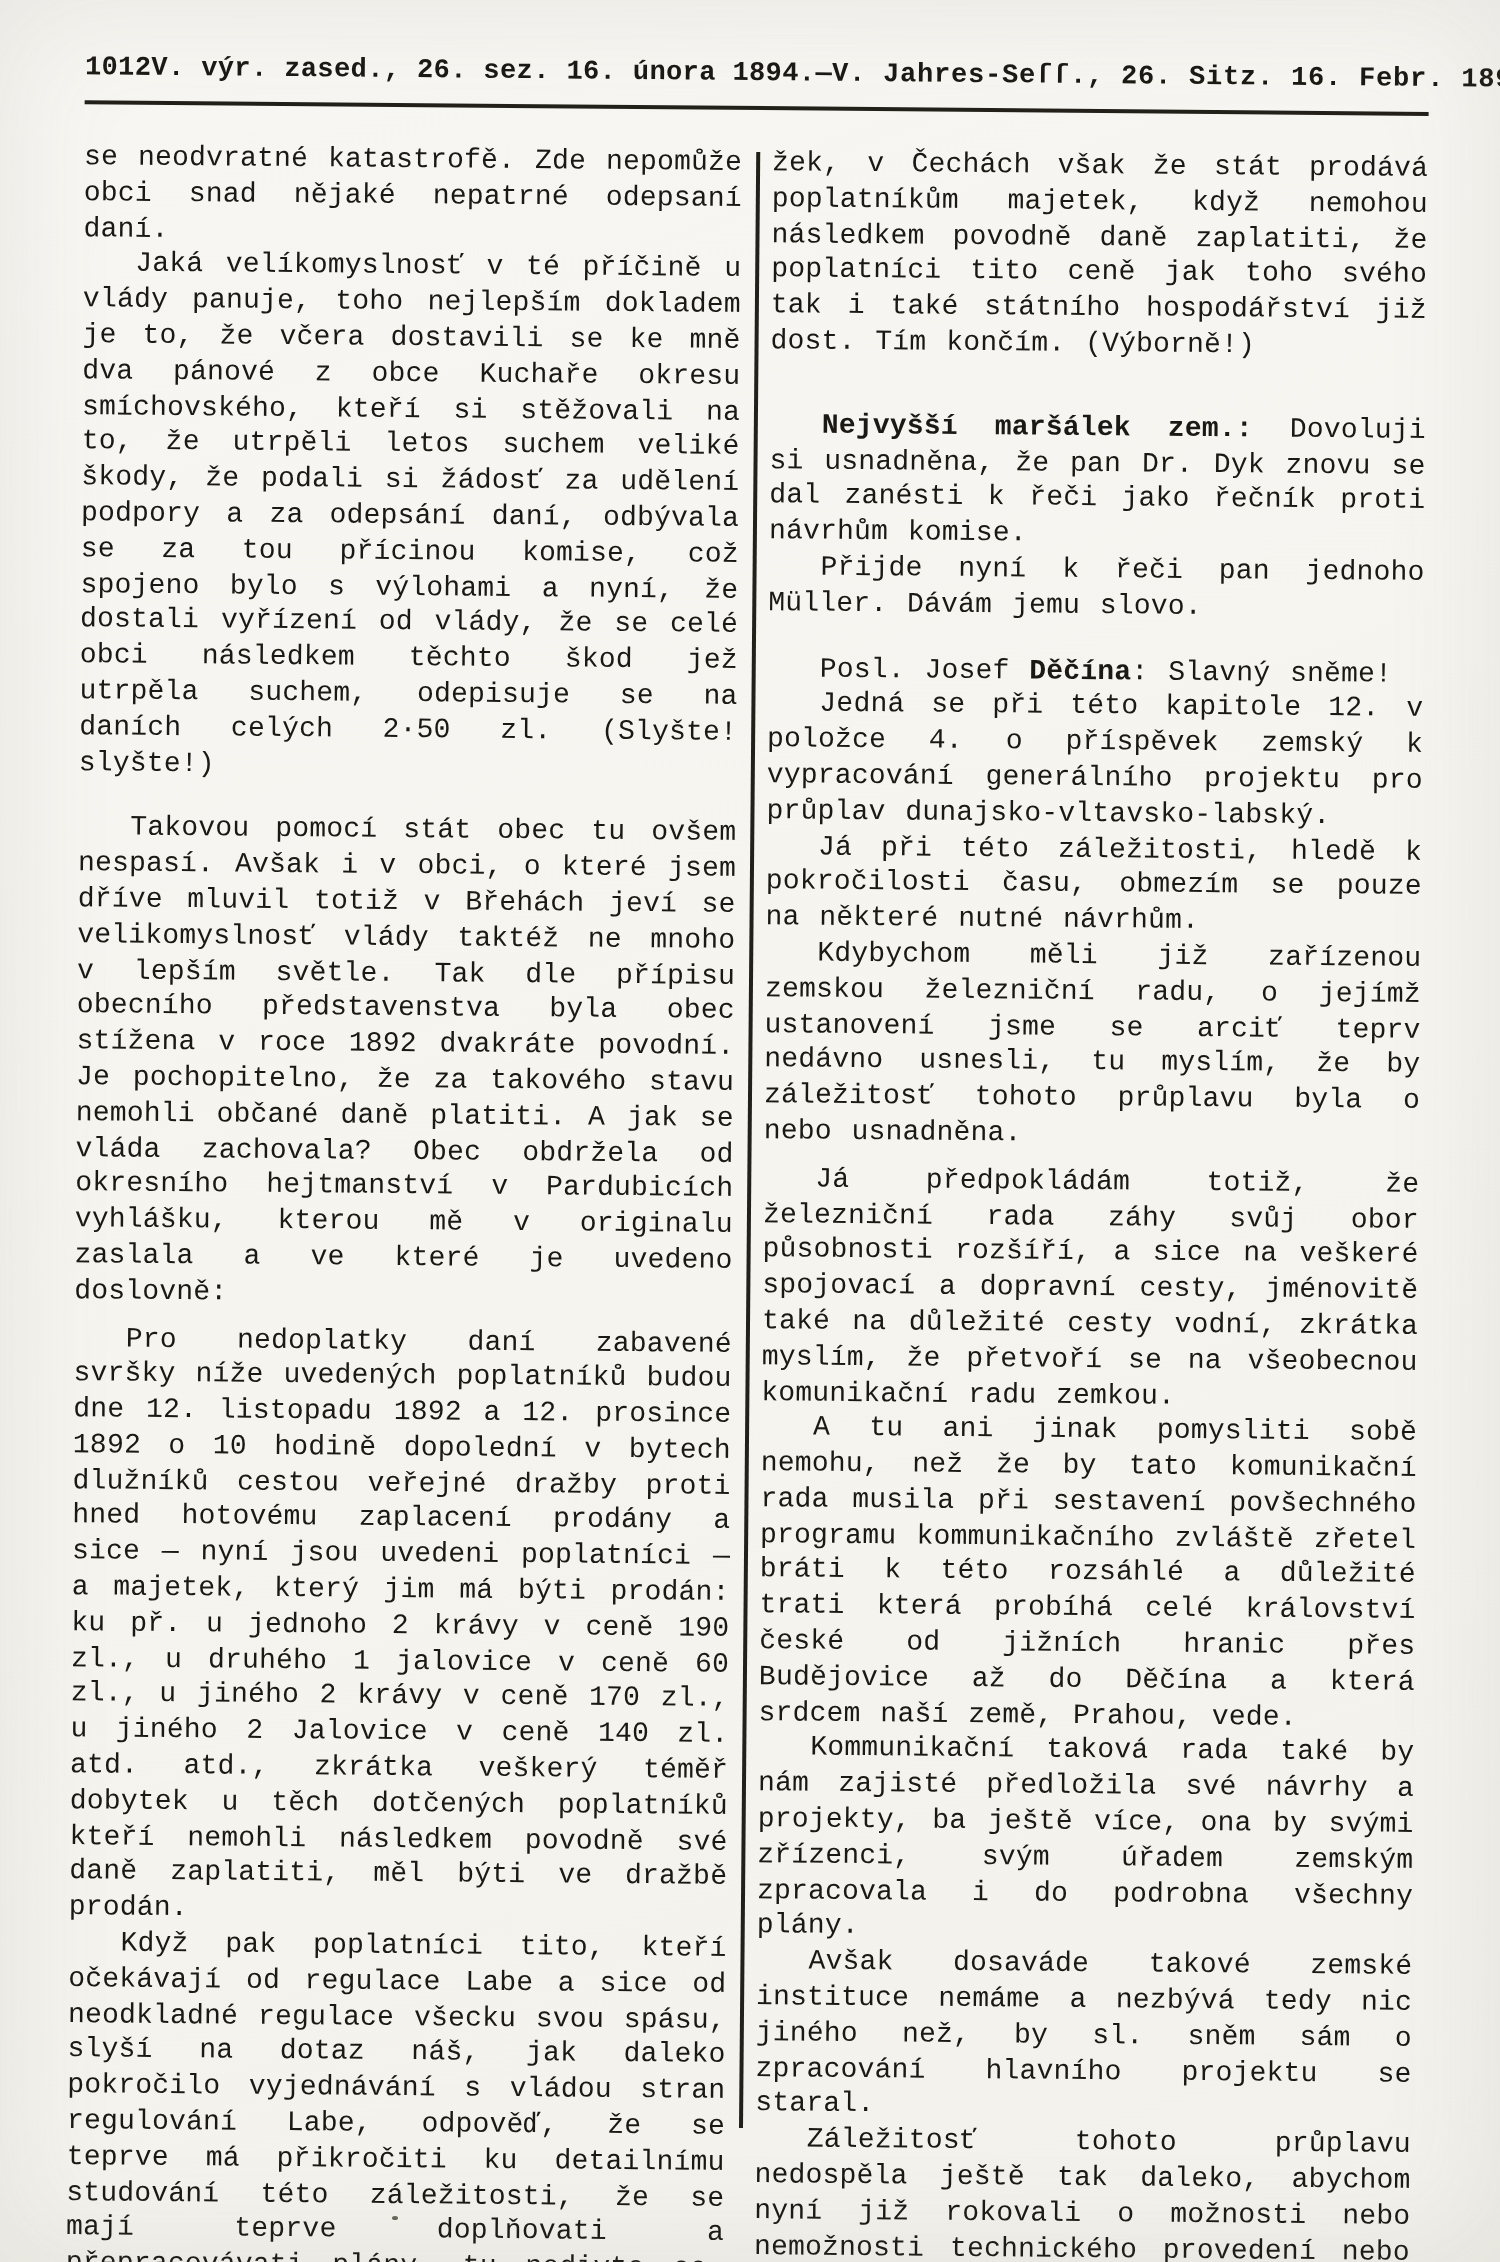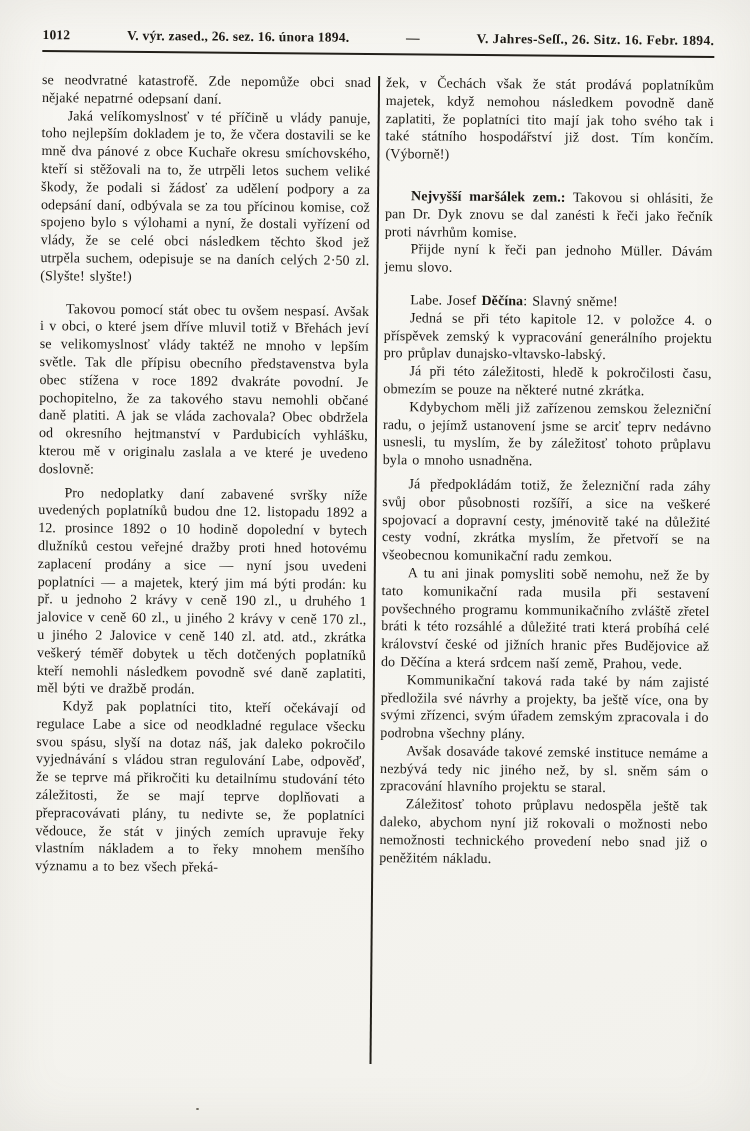--- a/index.html
+++ b/index.html
@@ -8,21 +8,21 @@
     width: 750px;
     height: 1131px;
     overflow: hidden;
     background: #f5f4f0;
   }
   .page {
     position: absolute;
     inset: 0;
     background: linear-gradient(160deg, #f7f6f2 0%, #f5f4ef 55%, #f2f1ec 100%);
     color: #1c1914;
-    font-family: Liberation Serif, serif;
+    font-family: Liberation Mono, monospace;
   }
   .page::after {
     content: "";
     position: absolute;
     inset: 0;
     pointer-events: none;
     box-shadow: inset 0 0 60px rgba(120,115,100,0.12);
   }
   .skew {
     position: absolute;
@@ -106,27 +106,27 @@
     <div class="divider"></div>
 
     <div class="col col-left">
         <p class="para no-indent"><span>se neodvratné katastrofě. Zde nepomůže obci snad nějaké nepatrné odepsaní daní.</span></p>
         <p class="para"><span>Jaká velíkomyslnosť v té příčině u vlády panuje, toho nejlepším dokladem je to, že včera dostavili se ke mně dva pánové z obce Kuchaře okresu smíchovského, kteří si stěžovali na to, že utrpěli letos suchem veliké škody, že podali si žádosť za udělení podpory a za odepsání daní, odbývala se za tou přícinou komise, což spojeno bylo s výlohami a nyní, že dostali vyřízení od vlády, že se celé obci následkem těchto škod jež utrpěla suchem, odepisuje se na daních celých 2·50 zl. (Slyšte! slyšte!)</span></p>
         <p class="para gap-md"><span>Takovou pomocí stát obec tu ovšem nespasí. Avšak i v obci, o které jsem dříve mluvil totiž v Břehách jeví se velikomyslnosť vlády taktéž ne mnoho v lepším světle. Tak dle přípisu obecního představenstva byla obec stížena v roce 1892 dvakráte povodní. Je pochopitelno, že za takového stavu nemohli občané daně platiti. A jak se vláda zachovala? Obec obdržela od okresního hejtmanství v Pardubicích vyhlášku, kterou mě v originalu zaslala a ve které je uvedeno doslovně:</span></p>
         <p class="para gap-sm"><span>Pro nedoplatky daní zabavené svršky níže uvedených poplatníků budou dne 12. listopadu 1892 a 12. prosince 1892 o 10 hodině dopolední v bytech dlužníků cestou veřejné dražby proti hned hotovému zaplacení prodány a sice — nyní jsou uvedeni poplatníci — a majetek, který jim má býti prodán: ku př. u jednoho 2 krávy v ceně 190 zl., u druhého 1 jalovice v ceně 60 zl., u jiného 2 krávy v ceně 170 zl., u jiného 2 Jalovice v ceně 140 zl. atd. atd., zkrátka veškerý téměř dobytek u těch dotčených poplatníků kteří nemohli následkem povodně své daně zaplatiti, měl býti ve dražbě prodán.</span></p>
         <p class="para"><span>Když pak poplatníci tito, kteří očekávají od regulace Labe a sice od neodkladné regulace všecku svou spásu, slyší na dotaz náš, jak daleko pokročilo vyjednávání s vládou stran regulování Labe, odpověď, že se teprve má přikročiti ku detailnímu studování této záležitosti, že se mají teprve doplňovati a přepracovávati plány, tu nedivte se, že poplatníci vědouce, že stát v jiných zemích upravuje řeky vlastním nákladem a to řeky mnohem menšího významu a to bez všech překá-</span></p>
       </div>
     <div class="col col-right">
-        <p class="para no-indent"><span>žek, v Čechách však že stát prodává poplatníkům majetek, když nemohou následkem povodně daně zaplatiti, že poplatníci tito mají jak toho svého tak i také státního hospodářství již dost. Tím končím. (Výborně!)</span></p>
-        <p class="para gap-lg"><span class="bold">Nejvyšší maršálek zem.:</span><span> Takovou si ohlásiti, že pan Dr. Dyk znovu se dal zanésti k řeči jako řečník proti návrhům komise.</span></p>
+        <p class="para no-indent"><span>žek, v Čechách však že stát prodává poplatníkům majetek, když nemohou následkem povodně daně zaplatiti, že poplatníci tito ceně jak toho svého tak i také státního hospodářství již dost. Tím končím. (Výborně!)</span></p>
+        <p class="para gap-lg"><span class="bold">Nejvyšší maršálek zem.:</span><span> Dovoluji si usnadněna, že pan Dr. Dyk znovu se dal zanésti k řeči jako řečník proti návrhům komise.</span></p>
         <p class="para"><span>Přijde nyní k řeči pan jednoho Müller. Dávám jemu slovo.</span></p>
-        <p class="para gap-md"><span>Labe. Josef </span><span class="bold">Děčína</span><span>: Slavný sněme!</span></p>
+        <p class="para gap-md"><span>Posl. Josef </span><span class="bold">Děčína</span><span>: Slavný sněme!</span></p>
         <p class="para"><span>Jedná se při této kapitole 12. v položce 4. o příspěvek zemský k vypracování generálního projektu pro průplav dunajsko-vltavsko-labský.</span></p>
-        <p class="para"><span>Já při této záležitosti, hledě k pokročilosti času, obmezím se pouze na některé nutné zkrátka.</span></p>
-        <p class="para"><span>Kdybychom měli již zařízenou zemskou železniční radu, o jejímž ustanovení jsme se arciť teprv nedávno usnesli, tu myslím, že by záležitosť tohoto průplavu byla o mnoho usnadněna.</span></p>
+        <p class="para"><span>Já při této záležitosti, hledě k pokročilosti času, obmezím se pouze na některé nutné návrhům.</span></p>
+        <p class="para"><span>Kdybychom měli již zařízenou zemskou železniční radu, o jejímž ustanovení jsme se arciť teprv nedávno usnesli, tu myslím, že by záležitosť tohoto průplavu byla o nebo usnadněna.</span></p>
         <p class="para gap-sm"><span>Já předpokládám totiž, že železniční rada záhy svůj obor působnosti rozšíří, a sice na veškeré spojovací a dopravní cesty, jménovitě také na důležité cesty vodní, zkrátka myslím, že přetvoří se na všeobecnou komunikační radu zemkou.</span></p>
         <p class="para"><span>A tu ani jinak pomysliti sobě nemohu, než že by tato komunikační rada musila při sestavení povšechného programu kommunikačního zvláště zřetel bráti k této rozsáhlé a důležité trati která probíhá celé království české od jižních hranic přes Budějovice až do Děčína a která srdcem naší země, Prahou, vede.</span></p>
         <p class="para"><span>Kommunikační taková rada také by nám zajisté předložila své návrhy a projekty, ba ještě více, ona by svými zřízenci, svým úřadem zemským zpracovala i do podrobna všechny plány.</span></p>
         <p class="para"><span>Avšak dosaváde takové zemské instituce nemáme a nezbývá tedy nic jiného než, by sl. sněm sám o zpracování hlavního projektu se staral.</span></p>
         <p class="para"><span>Záležitosť tohoto průplavu nedospěla ještě tak daleko, abychom nyní již rokovali o možnosti nebo nemožnosti technického provedení nebo snad již o peněžitém nákladu.</span></p>
       </div>
 
   </div>
   <div class="speck"></div>
 </div>

